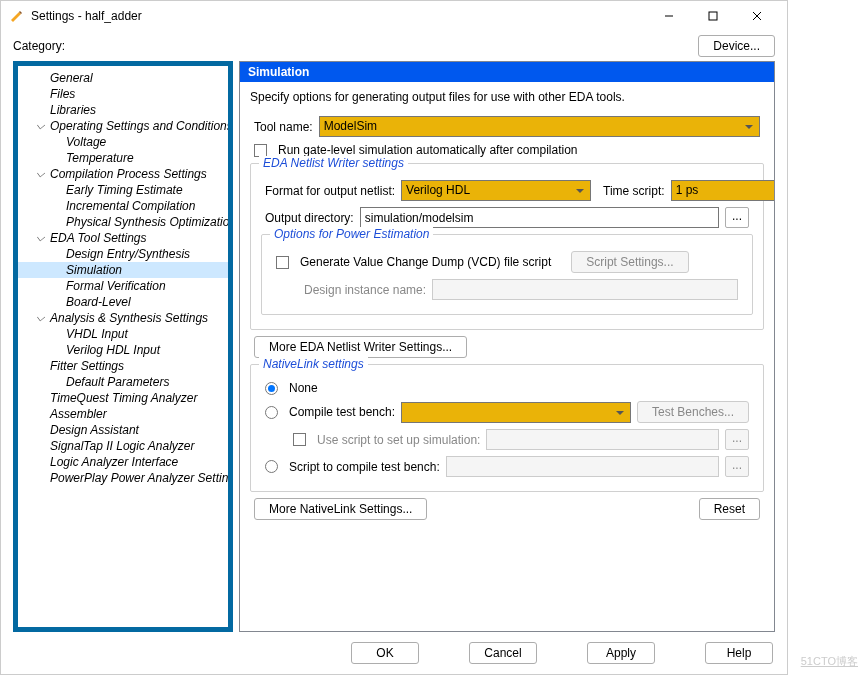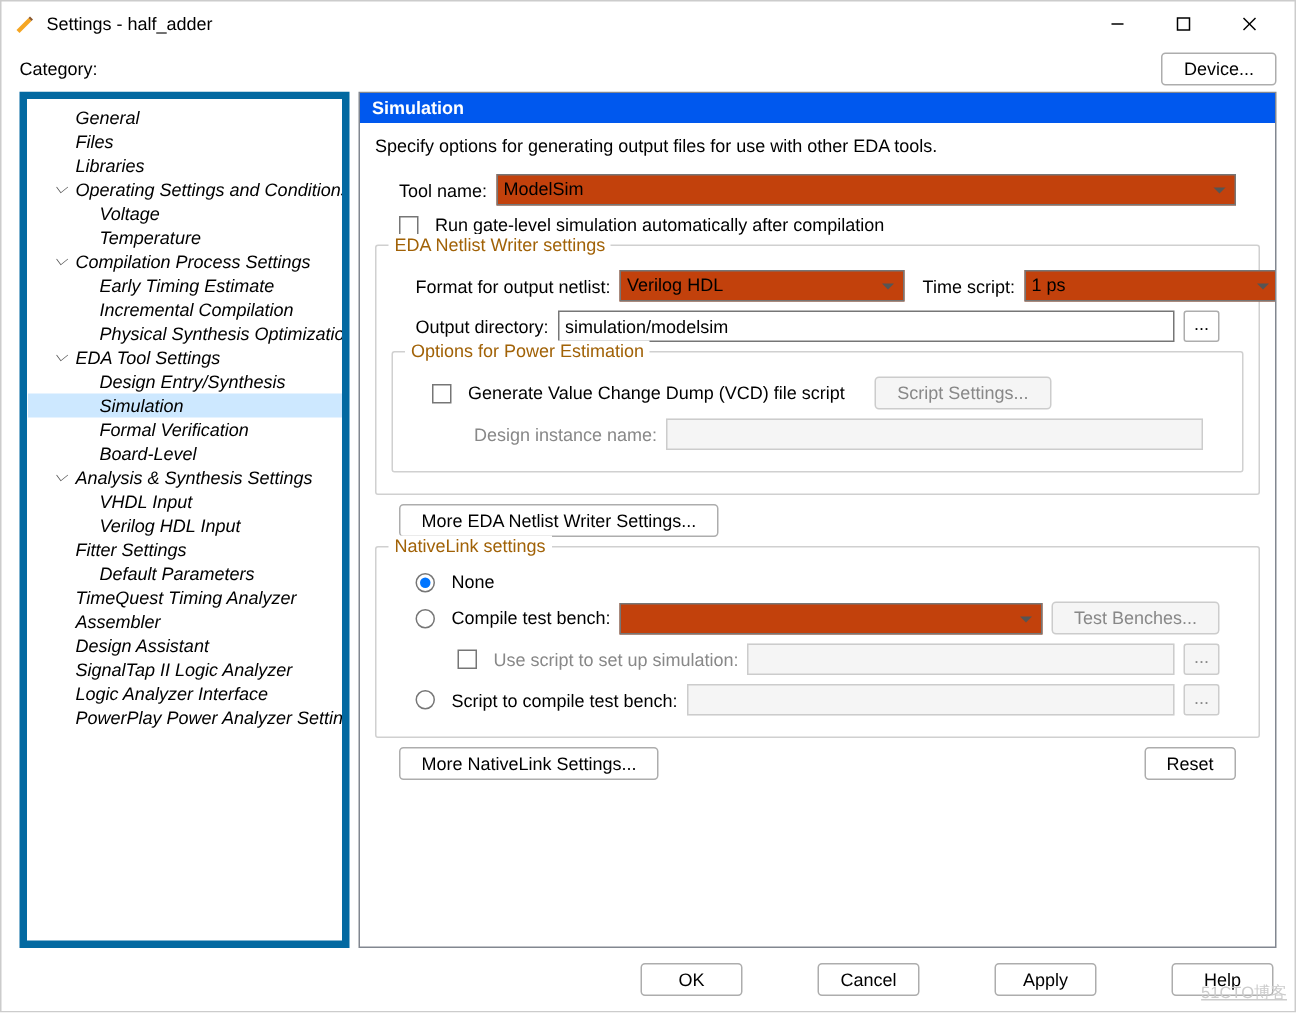--- a/index.html
+++ b/index.html
@@ -1,45 +1,45 @@
 <!DOCTYPE html>
 <html><head>
 <meta charset="utf-8">
 <style>
   * { box-sizing: border-box; font-family: "Segoe UI", Tahoma, sans-serif; font-size: 12px; }
   body { margin: 0; background: #fff; color: #000; }
-  .window { width: 864px; height: 675px; border: 1px solid #ccc; display: flex; flex-direction: column; }
+  .window { width: 788px; height: 675px; border: 1px solid #ccc; display: flex; flex-direction: column; }
   .titlebar { height: 30px; display: flex; align-items: center; padding: 0 8px; }
   .titlebar .icon16 { width: 16px; height: 16px; margin-right: 6px; }
   .titlebar-title { flex: 1; }
   .win-btn { width: 44px; height: 28px; display: flex; align-items: center; justify-content: center; }
   .toprow { padding: 4px 12px; display: flex; align-items: center; }
   .toprow .spacer { flex: 1; }
   .btn { background: #fff; border: 1px solid #adadad; border-radius: 3px; padding: 3px 14px; cursor: default; }
   .main { flex: 1; display: flex; padding: 0 12px 0 12px; overflow: hidden; }
   .tree-pane { width: 220px; border: 5px solid #0369a1; padding: 4px 0; overflow: auto; margin-right: 6px; font-style: italic; }
   .tree-item { padding: 1px 4px 1px 32px; white-space: nowrap; position: relative; }
   .tree-item.l1 { padding-left: 32px; }
   .tree-item.l2 { padding-left: 48px; }
   .tree-item.exp::before { content: "⌵"; position: absolute; left: 18px; top: 1px; font-size: 11px; color: #555; }
   .tree-item.sel { background: #cde8ff; }
   .right-pane { flex: 1; border: 1px solid #828790; display: flex; flex-direction: column; overflow: hidden; }
   .panel-hdr { background: #0058ee; color: #fff; font-weight: bold; padding: 3px 8px; }
   .panel-body { padding: 8px 10px; overflow: auto; flex: 1; }
   .desc { margin-bottom: 12px; }
-  .row { display: flex; align-items: center; margin: 6px 16px; gap: 6px; }
+  .row { display: flex; align-items: center; margin: 6px 4px; gap: 6px; }
   .lbl { white-space: nowrap; }
-  .combo { flex: 1; border: 1px solid #767676; background: #c2410c; padding: 2px 18px 2px 4px; position: relative; height: 21px; }
+  .combo { flex: 1; border: 1px solid #767676; background: #eab308; padding: 2px 18px 2px 4px; position: relative; height: 21px; }
   .combo::after { content: ""; position: absolute; right: 6px; top: 8px; border: 4px solid transparent; border-top-color: #555; }
   .txt { flex: 1; border: 1px solid #767676; padding: 2px 4px; height: 21px; background: #fff; }
   .chk { width: 13px; height: 13px; border: 1px solid #767676; background: #fff; display: inline-block; vertical-align: middle; margin-right: 5px; }
   .rad { width: 13px; height: 13px; border: 1px solid #767676; border-radius: 50%; background: #fff; display: inline-block; vertical-align: middle; margin-right: 5px; position: relative; }
   .rad.on::after { content: ""; position: absolute; left: 2px; top: 2px; width: 7px; height: 7px; border-radius: 50%; background: #0075ff; }
   .group { border: 1px solid #d0d0d0; border-radius: 2px; padding: 10px 10px 8px 10px; margin: 6px 0; position: relative; }
-  .group-title { position: absolute; top: -8px; left: 8px; background: #fff; padding: 0 4px; color: #a16207; }
+  .group-title { position: absolute; top: -8px; left: 8px; background: #fff; padding: 0 4px; color: #1d4ed8; font-style: italic; }
   .sm-btn { border: 1px solid #adadad; background: #fff; width: 24px; height: 21px; text-align: center; line-height: 17px; border-radius: 2px; }
   .disabled { color: #888; }
   .disabled .txt, .disabled .sm-btn, .disabled .combo, .btn.disabled { background: #f5f5f5; color: #888; border-color: #ccc; }
   .footer { padding: 10px 14px; display: flex; justify-content: flex-end; gap: 10px; }
   .footer .btn { min-width: 68px; text-align: center; margin-left: 40px; }
   .watermark { position: absolute; right: 6px; bottom: 6px; color: #ccc; font-size: 11px; text-decoration: underline; }
 </style>
 </head>
 <body>
 

